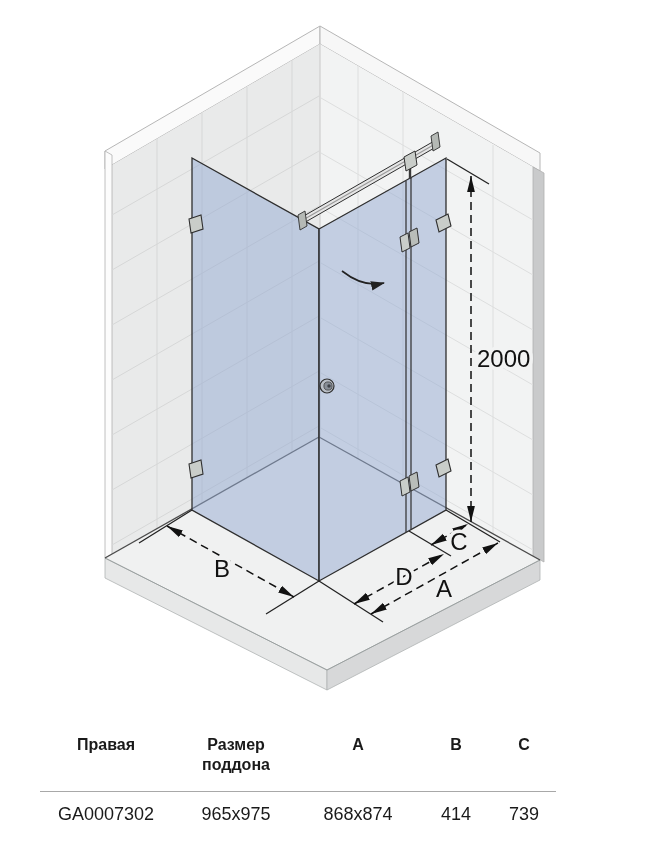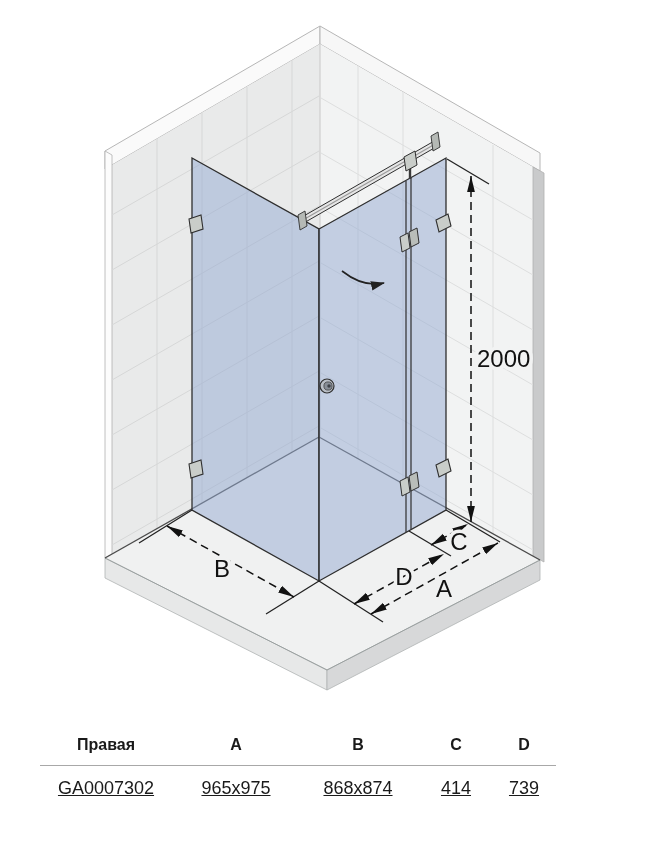--- a/index.html
+++ b/index.html
@@ -8,23 +8,23 @@
     font-family:"Liberation Sans",sans-serif;color:#1a1a1a;overflow:hidden;
   }
   .diagram-svg{position:absolute;left:0;top:0;}
   .dim-label{
     font-family:"Liberation Sans",sans-serif;font-size:24px;fill:#111;
     paint-order:stroke;stroke:#f0f1f1;stroke-width:7px;stroke-linejoin:round;
   }
   .dim-label-wall{stroke:#f2f3f3;}
   .spec-table{position:absolute;left:40px;top:724px;width:570px;}
   .t-row{display:grid;grid-template-columns:132px 128px 116px 80px 56px 44px;}
-  .t-head{padding-top:11px;padding-bottom:10px;border-bottom:1px solid #a8a8a8;}
+  .t-head{padding-top:11px;padding-bottom:16px;border-bottom:1px solid #a8a8a8;}
   .t-head .cell{font-weight:bold;font-size:16px;text-align:center;line-height:20px;}
-  .t-data{padding-top:11px;text-decoration:underline;}
+  .t-data{padding-top:11px;}
   .t-data .cell{font-size:18px;text-align:center;line-height:22px;}
 </style>
 </head>
 <body>
 
 <div class="page">
 
 <svg class="diagram-svg" width="650" height="710" viewBox="0 0 650 710">
   <defs>
     <marker id="dimArrow" markerUnits="userSpaceOnUse" markerWidth="17" markerHeight="10" viewBox="0 0 17 10" refX="16" refY="5" orient="auto-start-reverse">
@@ -151,20 +151,21 @@
     <text class="dim-label" x="444" y="597" text-anchor="middle">A</text>
 
     <line x1="431" y1="545" x2="468" y2="524" stroke="#111" stroke-width="1.5" stroke-dasharray="7 4" marker-start="url(#dimArrow)" marker-end="url(#dimArrow)"></line>
     <text class="dim-label" x="459" y="550" text-anchor="middle">C</text>
   </g>
 </svg>
 
 <div class="spec-table">
   <div class="t-row t-head">
     <div class="cell">Правая</div>
+    <div class="cell">Размер поддона</div>
     <div class="cell">A</div>
     <div class="cell">B</div>
     <div class="cell">C</div>
     <div class="cell">D</div>
   </div>
   <div class="t-row t-data">
     <div class="cell">GA0007302</div>
     <div class="cell">965x975</div>
     <div class="cell">868x874</div>
     <div class="cell">414</div>

